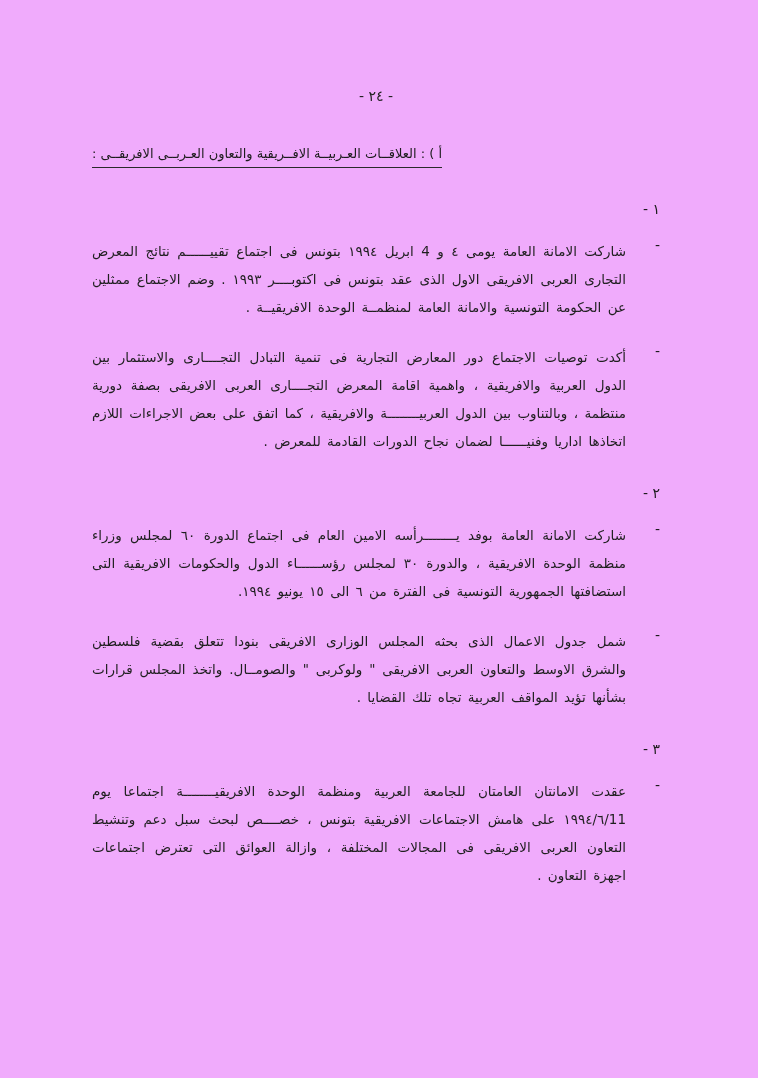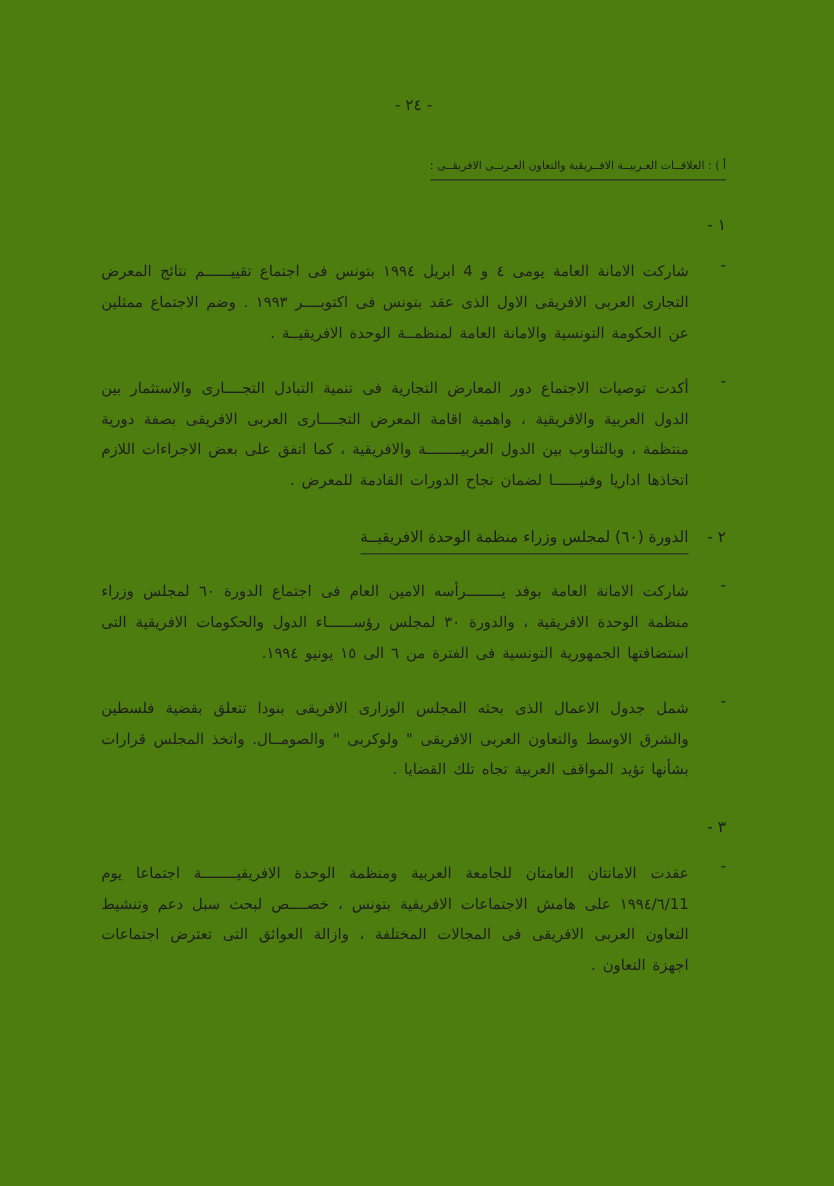--- a/index.html
+++ b/index.html
@@ -5,38 +5,38 @@
   html, body {
     margin: 0;
     padding: 0;
     background: #ffffff;
   }
   .page {
     position: relative;
     width: 758px;
     height: 1078px;
     margin: 0 auto;
-    background: #4d7c0f;
+    background: #f0abfc;
     color: #1c1c1c;
     direction: rtl;
     font-family: "DejaVu Sans", sans-serif;
     box-sizing: border-box;
     padding: 88px 98px 0 92px;
     overflow: hidden;
   }
   .page-number {
     text-align: center;
     font-size: 14px;
     letter-spacing: 2px;
     margin-bottom: 42px;
     color: #222;
   }
   .heading-row {
-    text-align: right;
-    font-size: 10px;
+    text-align: left;
+    font-size: 13px;
     margin-bottom: 40px;
   }
   .underlined {
     border-bottom: 1px solid #2a2a2a;
     padding-bottom: 6px;
   }
   .section-title-row {
     display: flex;
     align-items: flex-start;
     font-size: 14px;
@@ -86,21 +86,20 @@
     </div>
     <div class="para-row">
       <span class="marker">-</span>
       <p class="para-text">أكدت توصيات الاجتماع دور المعارض التجارية فى تنمية التبادل التجــــارى والاستثمار بين الدول العربية والافريقية ، واهمية اقامة المعرض التجــــارى العربى الافريقى بصفة دورية منتظمة ، وبالتناوب بين الدول العربيــــــــة والافريقية ، كما اتفق على بعض الاجراءات اللازم اتخاذها اداريا وفنيــــــا لضمان نجاح الدورات القادمة للمعرض .</p>
     </div>
   </div>
 
   <div class="section">
     <div class="section-title-row">
       <span class="marker">٢ -</span>
-      <span class="underlined section-title">الدورة (٦٠) لمجلس وزراء منظمة الوحدة الافريقيــة</span>
     </div>
     <div class="para-row">
       <span class="marker">-</span>
       <p class="para-text">شاركت الامانة العامة بوفد يــــــــرأسه الامين العام فى اجتماع الدورة ٦٠ لمجلس وزراء منظمة الوحدة الافريقية ، والدورة ٣٠ لمجلس رؤســــــاء الدول والحكومات الافريقية التى استضافتها الجمهورية التونسية فى الفترة من ٦ الى ١٥ يونيو ١٩٩٤.</p>
     </div>
     <div class="para-row">
       <span class="marker">-</span>
       <p class="para-text">شمل جدول الاعمال الذى بحثه المجلس الوزارى الافريقى بنودا تتعلق بقضية فلسطين والشرق الاوسط والتعاون العربى الافريقى " ولوكربى " والصومــال. واتخذ المجلس قرارات بشأنها تؤيد المواقف العربية تجاه تلك القضايا .</p>
     </div>
   </div>

